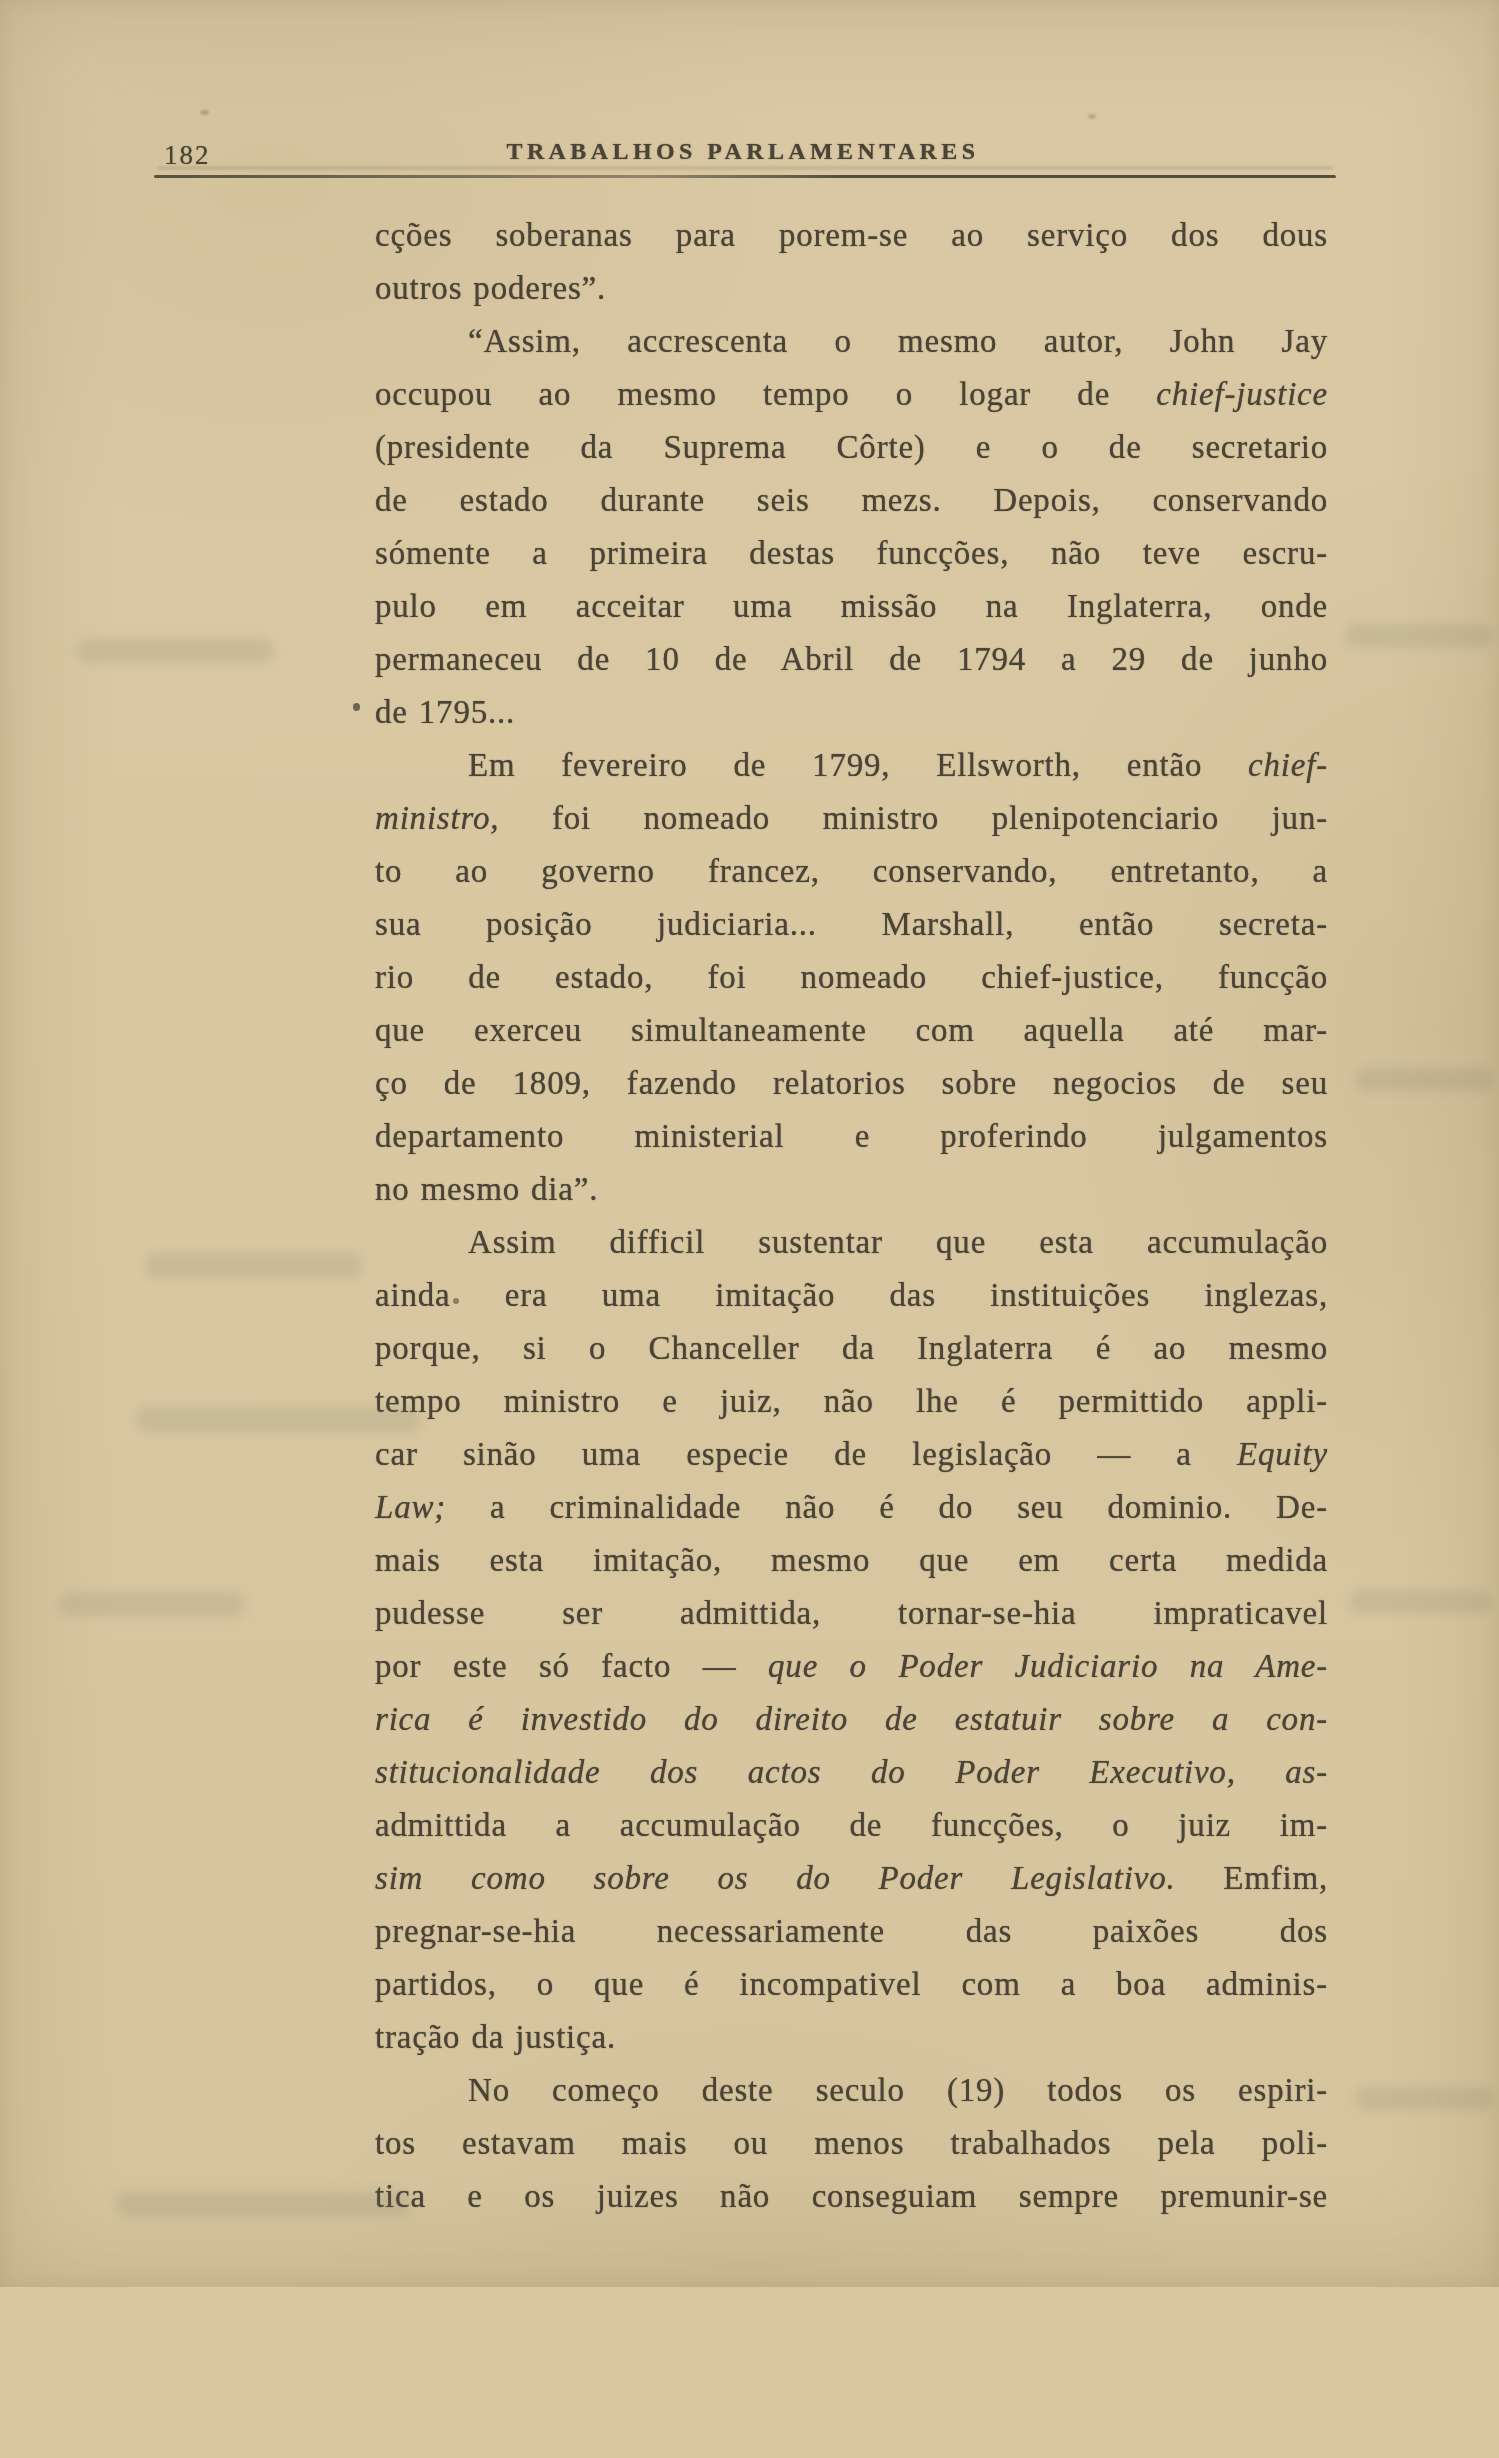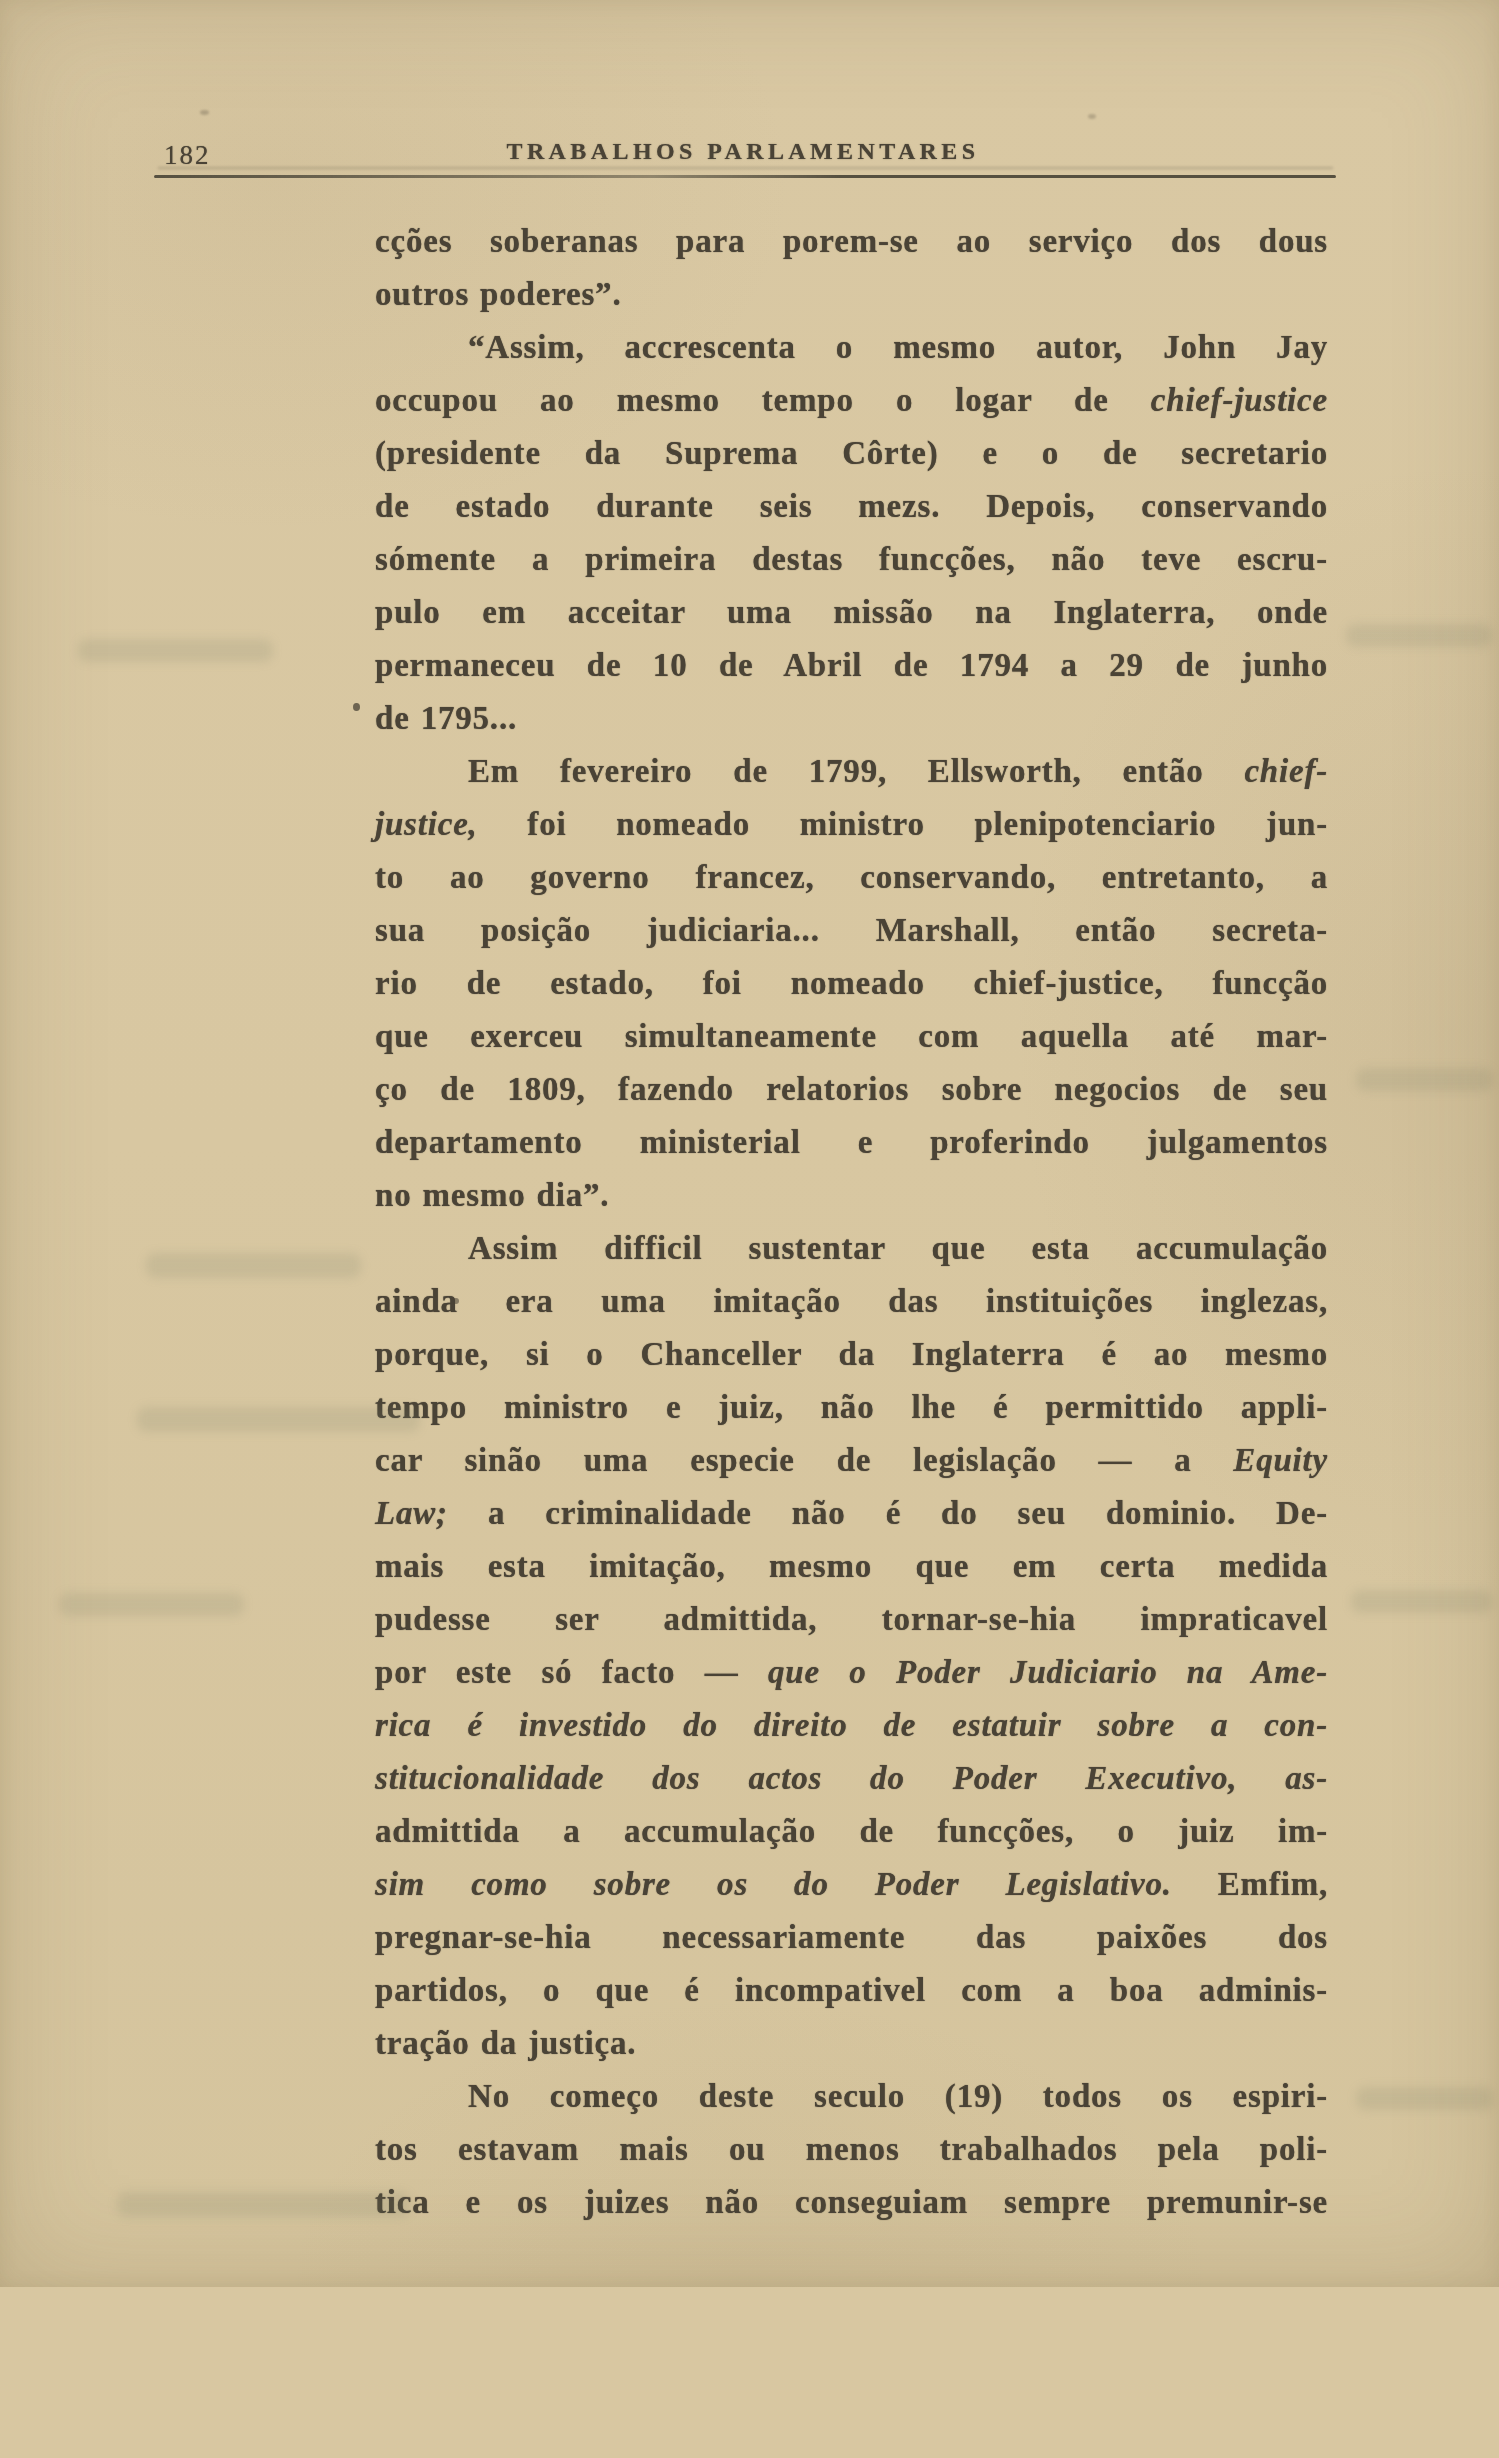--- a/index.html
+++ b/index.html
@@ -39,22 +39,22 @@
   .rule-echo{
     position:absolute;left:158px;top:167px;width:1175px;height:2px;
     background:var(--rule);opacity:.28;filter:blur(1.6px);
   }
   .rule-main{
     position:absolute;left:154px;top:175px;width:1182px;height:2.9px;border-radius:2px;
     background:linear-gradient(90deg, var(--rule) 0%, rgba(86,80,64,.55) 42%, var(--rule) 58%, var(--rule) 100%);
     filter:blur(0.4px);
   }
   .textblock{
-    position:absolute;left:375px;top:215px;width:953px;
-    font-size:33px;letter-spacing:0.8px;word-spacing:2px;font-weight:bold;
+    position:absolute;left:375px;top:209px;width:953px;
+    font-size:33px;letter-spacing:0.8px;word-spacing:2px;
   }
   .textblock::before{ 
     content:"";position:absolute;z-index:-1;left:-234px;right:-117px;top:-11.7px;bottom:-11.7px;
     background:repeating-linear-gradient(180deg,
       transparent 0px, transparent 28px,
       rgba(120,112,82,.085) 32px, rgba(120,112,82,.085) 44px,
       transparent 48px, transparent 53px);
     filter:blur(2.9px);pointer-events:none;
   }
   .line{
@@ -84,21 +84,21 @@
       <div class="line last"><span class="rm">outros poderes”.</span></div>
       <div class="line indent"><span class="rm">“Assim, accrescenta o mesmo autor, John Jay</span></div>
       <div class="line"><span class="rm">occupou ao mesmo tempo o logar de </span><span class="it">chief-justice</span></div>
       <div class="line"><span class="rm">(presidente da Suprema Côrte) e o de secretario</span></div>
       <div class="line"><span class="rm">de estado durante seis mezs. Depois, conservando</span></div>
       <div class="line"><span class="rm">sómente a primeira destas funcções, não teve escru-</span></div>
       <div class="line"><span class="rm">pulo em acceitar uma missão na Inglaterra, onde</span></div>
       <div class="line"><span class="rm">permaneceu de 10 de Abril de 1794 a 29 de junho</span></div>
       <div class="line last"><span class="rm">de 1795...</span></div>
       <div class="line indent"><span class="rm">Em fevereiro de 1799, Ellsworth, então </span><span class="it">chief-</span></div>
-      <div class="line"><span class="it">justice,</span><span class="rm"> foi nomeado ministro plenipotenciario jun-</span></div>
+      <div class="line"><span class="it">ministro,</span><span class="rm"> foi nomeado ministro plenipotenciario jun-</span></div>
       <div class="line"><span class="rm">to ao governo francez, conservando, entretanto, a</span></div>
       <div class="line"><span class="rm">sua posição judiciaria... Marshall, então secreta-</span></div>
       <div class="line"><span class="rm">rio de estado, foi nomeado chief-justice, funcção</span></div>
       <div class="line"><span class="rm">que exerceu simultaneamente com aquella até mar-</span></div>
       <div class="line"><span class="rm">ço de 1809, fazendo relatorios sobre negocios de seu</span></div>
       <div class="line"><span class="rm">departamento ministerial e proferindo julgamentos</span></div>
       <div class="line last"><span class="rm">no mesmo dia”.</span></div>
       <div class="line indent"><span class="rm">Assim difficil sustentar que esta accumulação</span></div>
       <div class="line"><span class="rm">ainda era uma imitação das instituições inglezas,</span></div>
       <div class="line"><span class="rm">porque, si o Chanceller da Inglaterra é ao mesmo</span></div>

